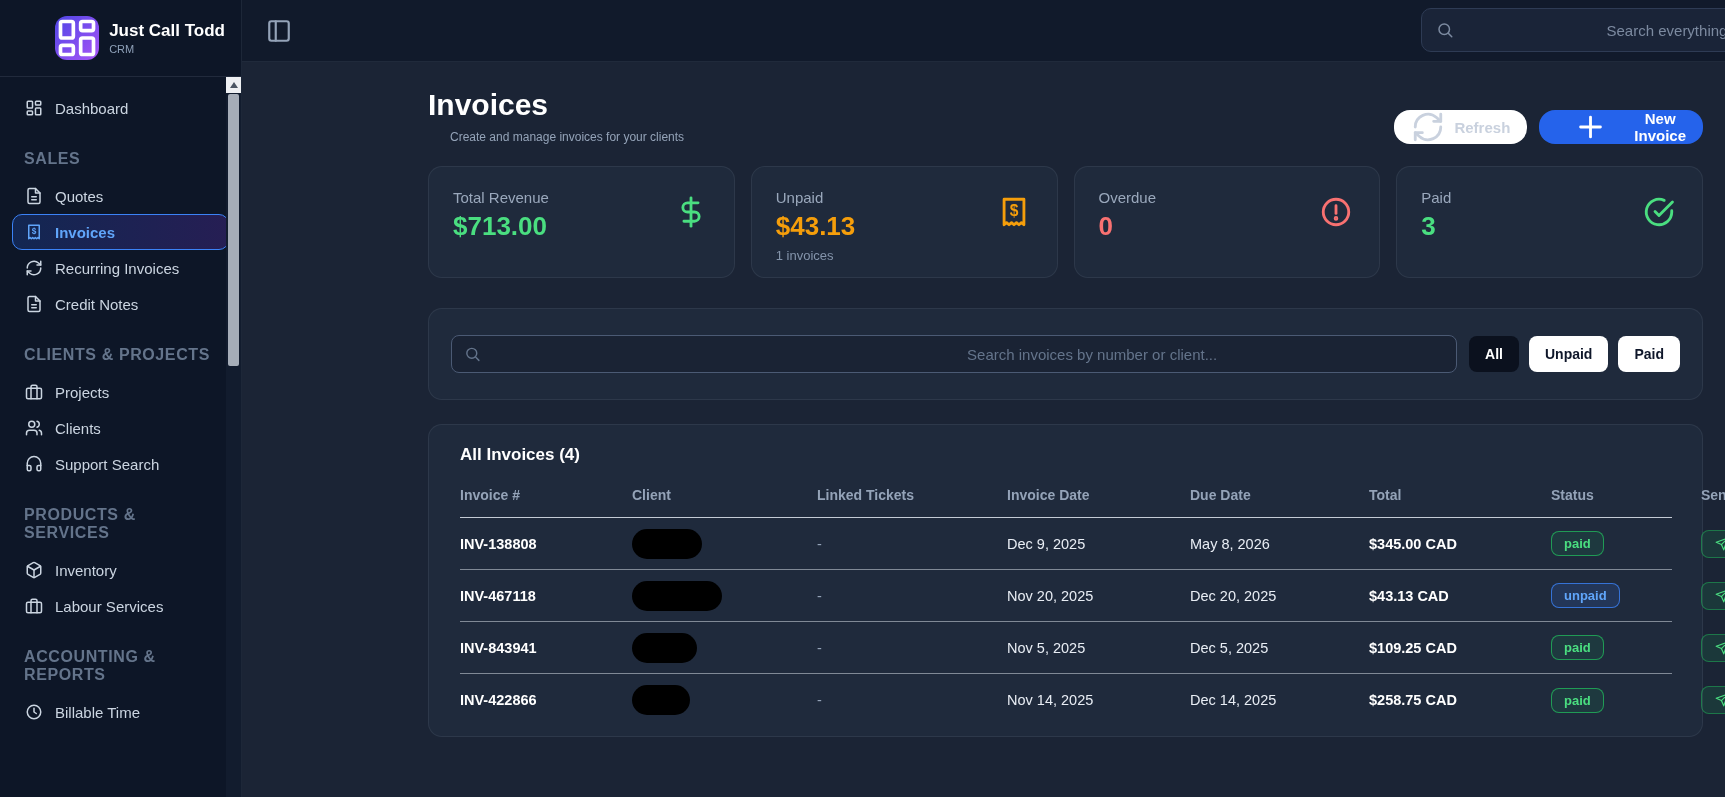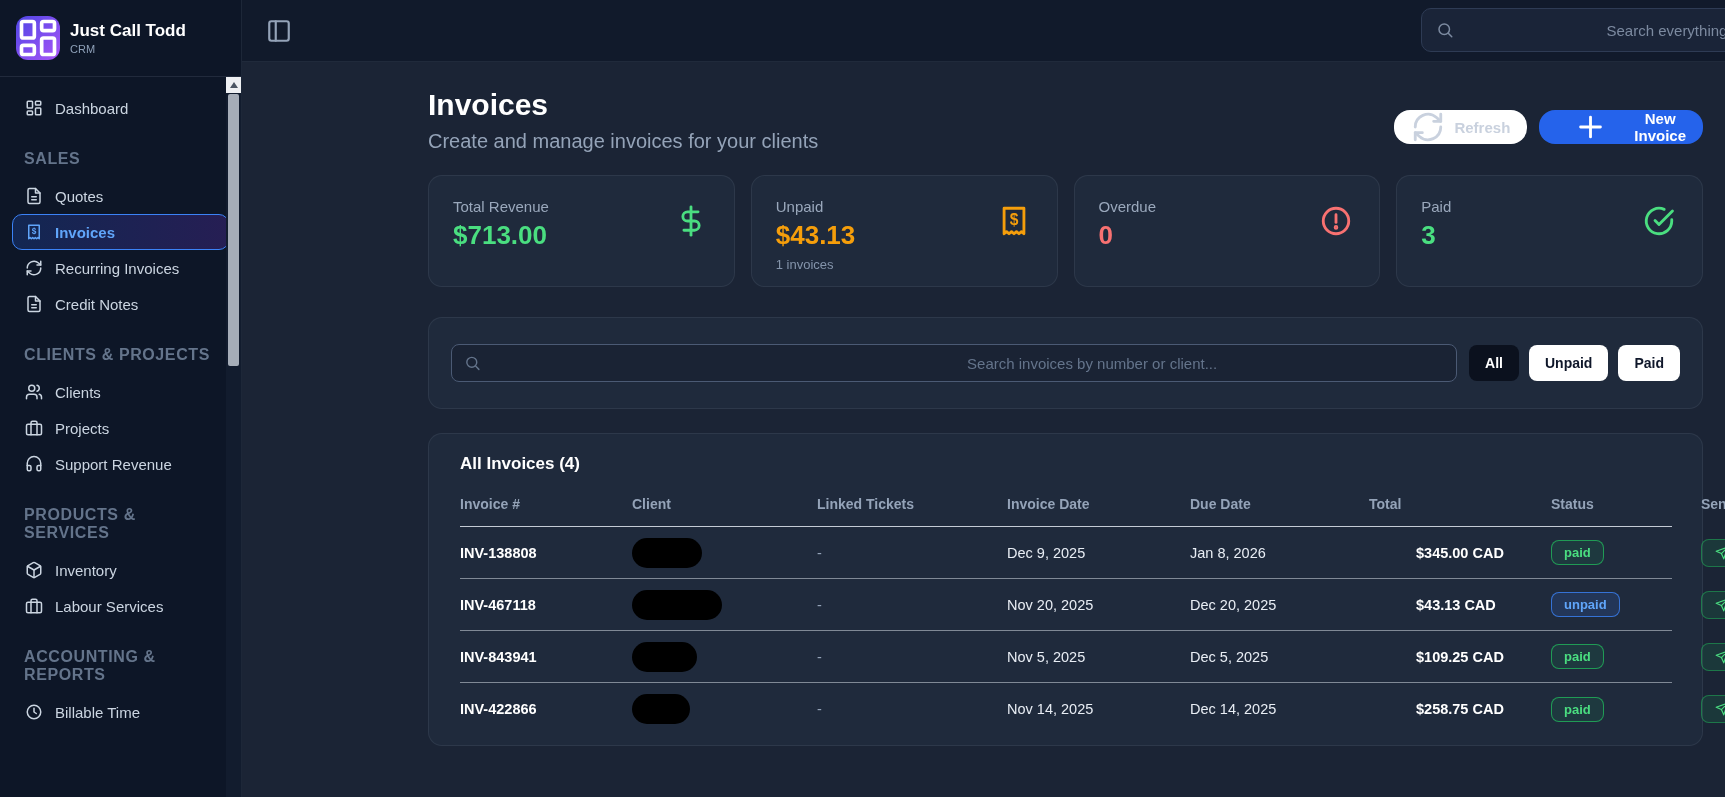--- a/index.html
+++ b/index.html
@@ -3,21 +3,21 @@
 <meta charset="utf-8">
 <style>
   * { margin:0; padding:0; box-sizing:border-box; }
   html,body { width:1725px; height:797px; overflow:hidden; background:#1b2435;
     font-family:"Liberation Sans", sans-serif; }
 
   
   .sidebar { position:absolute; left:0; top:0; width:242px; height:797px;
     background:#0d1627; border-right:1px solid rgba(148,163,184,.12); z-index:3; }
   .sidebar-header { height:77px; display:flex; align-items:center; gap:10px;
-    padding:0 16px; border-bottom:1px solid rgba(148,163,184,.15); }
+    padding:0 16px; border-bottom:1px solid rgba(148,163,184,.15);justify-content:flex-end; }
   .logo { width:44px; height:44px; border-radius:12px; flex:0 0 44px;
     background:linear-gradient(135deg,#4f46e5,#a855f7);
     display:flex; align-items:center; justify-content:center; color:#fff; }
   .logo svg { width:24px; height:24px; }
   .brand-name { font-size:17px; font-weight:800; color:#fff; }
   .brand-sub { font-size:11px; color:#8ea0b8; margin-top:2px; }
   .nav { padding:13px 12px 0 12px; }
   .nav-section { font-size:16px; font-weight:700; letter-spacing:.6px;
     color:#64748b; margin:24px 12px 10px 12px; }
   .nav-item { display:flex; align-items:center; gap:12px; padding:8px 12px;
@@ -50,21 +50,21 @@
   .topbar-search input::placeholder { color:#7c8aa0; }
 
   
   .main { position:absolute; left:242px; top:62px; right:0; bottom:0;
     background:#1b2435; overflow:hidden; }
   .container { position:absolute; left:186px; top:0; width:1275px; }
 
   .header-row { margin-top:26px; display:flex; justify-content:space-between;
     align-items:flex-start; }
   .page-title { font-size:30px; font-weight:800; color:#fff; }
-  .page-sub { font-size:20px; color:#94a3b8; margin-top:8px; }
+  .page-sub { font-size:12px; color:#94a3b8; margin-top:8px;margin-left:22px; }
   .header-actions { display:flex; gap:12px; margin-top:22px; }
   .btn { display:inline-flex; align-items:center; gap:9px; height:34px;
     border:none; border-radius:16px; font-size:15px; font-weight:700;
     padding:0 17px; cursor:pointer; font-family:"Liberation Sans", sans-serif; }
   .btn svg { width:16px; height:16px; }
   .btn-refresh { background:#ffffff; color:#c9d1de; }
   .btn-new { background:#2563eb; color:#fff; }
 
   .stats-row { margin-top:22px; display:flex; gap:16px; }
   .stat-card { flex:1; height:112px; background:#1f2a3c;
@@ -102,21 +102,21 @@
   .thead { margin-top:16px; padding:6px 0 14px 0; color:#94a3b8;
     font-weight:700; font-size:14px;
     border-bottom:1.5px solid rgba(226,232,240,.85); }
   .trow { height:52px; border-bottom:1px solid rgba(226,232,240,.5);
     font-size:14.5px; color:#e8edf4; }
   .trow:last-child { border-bottom:none; }
   .c-right { text-align:right; }
   .cell-invoice { font-weight:700; color:#fff; }
   .blob { height:30px; background:#000; border-radius:16px; }
   .cell-dash { color:#94a3b8; }
-  .cell-total { font-weight:700; color:#fff;margin-left:47px; }
+  .cell-total { font-weight:700; color:#fff; }
   .badge { display:inline-block; padding:4px 12px; border-radius:8px;
     font-size:13px; font-weight:700; }
   .badge-paid { color:#4ade80; background:rgba(34,197,94,.1);
     border:1px solid rgba(34,197,94,.7); }
   .badge-unpaid { color:#60a5fa; background:rgba(59,130,246,.15);
     border:1px solid rgba(59,130,246,.8); }
   .badge-sent { display:inline-flex; align-items:center; gap:7px;
     padding:5px 13px; border-radius:8px; font-size:14px; font-weight:700;
     color:#4ade80; background:rgba(34,197,94,.13);
     border:1px solid rgba(34,197,94,.45); }
@@ -198,45 +198,45 @@
             <path d="M14 2v6h6"></path>
             <path d="M9 13h6M9 17h6"></path>
           </svg>
         </span>
         <span>Credit Notes</span>
       </div>
       <div class="nav-section">CLIENTS &amp; PROJECTS</div>
       <div class="nav-item">
         <span style="display: inline-flex; width: 18px; height: 18px; flex: 0 0 18px;">
           <svg viewBox="0 0 24 24" fill="none" stroke="currentColor" stroke-width="2" stroke-linecap="round" stroke-linejoin="round" style="display:block;width:100%;height:100%;">
+            <rect x="2" y="7" width="20" height="14" rx="2"></rect>
+            <path d="M16 21V5a2 2 0 0 0-2-2h-4a2 2 0 0 0-2 2v16"></path>
+          </svg>
+        </span>
+        <span>Projects</span>
+      </div>
+      <div class="nav-item">
+        <span style="display: inline-flex; width: 18px; height: 18px; flex: 0 0 18px;">
+          <svg viewBox="0 0 24 24" fill="none" stroke="currentColor" stroke-width="2" stroke-linecap="round" stroke-linejoin="round" style="display:block;width:100%;height:100%;">
             <path d="M16 21v-2a4 4 0 0 0-4-4H6a4 4 0 0 0-4 4v2"></path>
             <circle cx="9" cy="7" r="4"></circle>
             <path d="M22 21v-2a4 4 0 0 0-3-3.87"></path>
             <path d="M16 3.13a4 4 0 0 1 0 7.75"></path>
           </svg>
         </span>
         <span>Clients</span>
       </div>
       <div class="nav-item">
         <span style="display: inline-flex; width: 18px; height: 18px; flex: 0 0 18px;">
           <svg viewBox="0 0 24 24" fill="none" stroke="currentColor" stroke-width="2" stroke-linecap="round" stroke-linejoin="round" style="display:block;width:100%;height:100%;">
-            <rect x="2" y="7" width="20" height="14" rx="2"></rect>
-            <path d="M16 21V5a2 2 0 0 0-2-2h-4a2 2 0 0 0-2 2v16"></path>
-          </svg>
-        </span>
-        <span>Projects</span>
-      </div>
-      <div class="nav-item">
-        <span style="display: inline-flex; width: 18px; height: 18px; flex: 0 0 18px;">
-          <svg viewBox="0 0 24 24" fill="none" stroke="currentColor" stroke-width="2" stroke-linecap="round" stroke-linejoin="round" style="display:block;width:100%;height:100%;">
             <path d="M3 14v-3a9 9 0 0 1 18 0v3"></path>
             <path d="M21 19a2 2 0 0 1-2 2h-1a2 2 0 0 1-2-2v-3a2 2 0 0 1 2-2h3zM3 19a2 2 0 0 0 2 2h1a2 2 0 0 0 2-2v-3a2 2 0 0 0-2-2H3z"></path>
           </svg>
         </span>
-        <span>Support Revenue</span>
+        <span>Support Search</span>
       </div>
       <div class="nav-section">PRODUCTS &amp; SERVICES</div>
       <div class="nav-item">
         <span style="display: inline-flex; width: 18px; height: 18px; flex: 0 0 18px;">
           <svg viewBox="0 0 24 24" fill="none" stroke="currentColor" stroke-width="2" stroke-linecap="round" stroke-linejoin="round" style="display:block;width:100%;height:100%;">
             <path d="M21 16V8a2 2 0 0 0-1-1.73l-7-4a2 2 0 0 0-2 0l-7 4A2 2 0 0 0 3 8v8a2 2 0 0 0 1 1.73l7 4a2 2 0 0 0 2 0l7-4A2 2 0 0 0 21 16z"></path>
             <polyline points="3.3 7 12 12 20.7 7"></polyline>
             <line x1="12" y1="22" x2="12" y2="12"></line>
           </svg>
         </span>
@@ -397,21 +397,21 @@
           <div class="c-right">Actions</div>
         </div>
       <div>
           <div class="tgrid trow">
             <div class="cell-invoice">INV-138808</div>
             <div>
               <div class="blob" style="width: 70px;"></div>
             </div>
             <div class="cell-dash">-</div>
             <div>Dec 9, 2025</div>
-            <div>Jan 8, 2026</div>
+            <div>May 8, 2026</div>
             <div class="cell-total">$345.00 CAD</div>
             <div><span class="badge badge-paid">paid</span></div>
             <div><span class="badge-sent">
                 <span style="display: inline-flex; width: 14px; height: 14px; flex: 0 0 14px;">
                   <svg viewBox="0 0 24 24" fill="none" stroke="currentColor" stroke-width="2" stroke-linecap="round" stroke-linejoin="round" style="display:block;width:100%;height:100%;">
                     <path d="m22 2-7 20-4-9-9-4z"></path>
                     <path d="M22 2 11 13"></path>
                   </svg>
                 </span>
                 <span>Yes</span>

